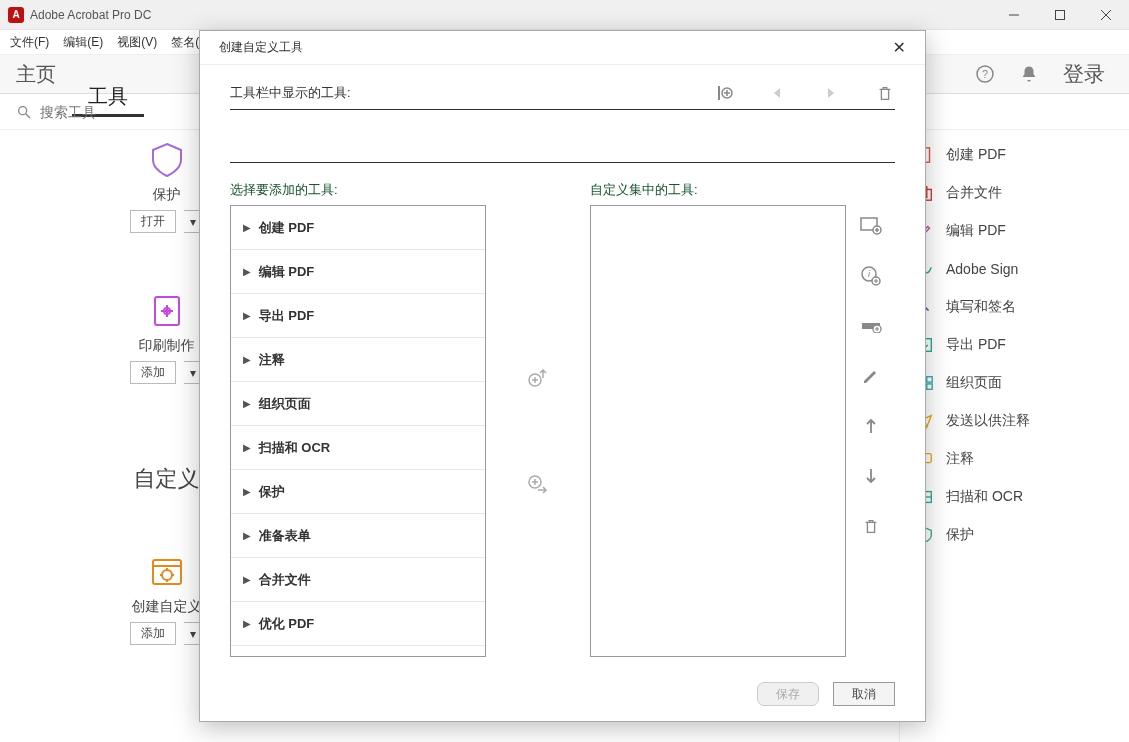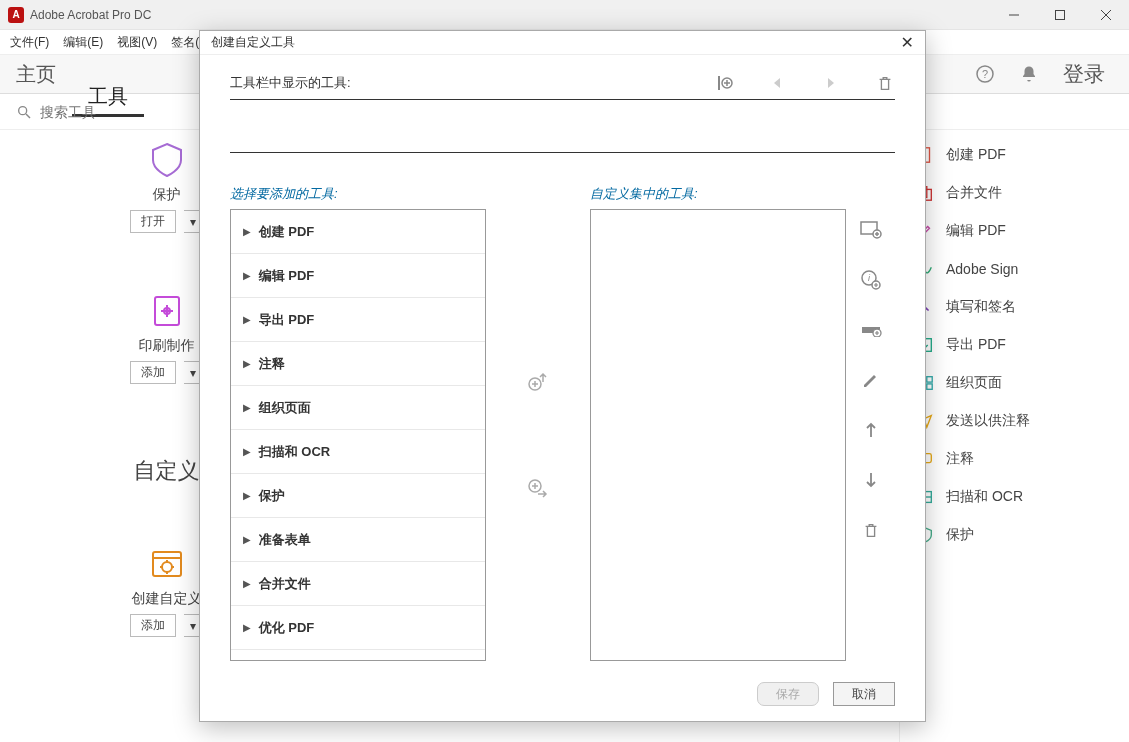--- a/index.html
+++ b/index.html
@@ -29,41 +29,41 @@
 
   .workspace { position: absolute; top: 130px; bottom: 0; left:0; right:0; background:#fff; display:flex; }
   .center-col { flex: 1; position:relative; }
   .center-items { position:absolute; left:130px; top:10px; display:flex; flex-direction:column; gap: 58px; align-items:center; }
   .tool-card { display:flex; flex-direction:column; align-items:center; gap:6px; }
   .tool-icon { width:40px; height:40px; }
   .tool-label { font-size:14px; color:#444; }
   .tool-actions { display:flex; gap: 8px; }
   .tool-actions .btn { border:1px solid #bbb; background:#fff; padding:2px 10px; font-size:12px; color:#444; }
   .tool-actions .btn.caret { padding:2px 6px; border-left:none; }
-  .section-title { font-size:22px; font-weight:500; color:#444; margin-top:14px; }
+  .section-title { font-size:22px; font-weight:500; color:#444; margin-top:22px; }
 
   .right-panel { width: 230px; border-left:1px solid #eee; background:#fff; padding-top:6px; }
   .rp-item { display:flex; align-items:center; gap: 12px; padding: 10px 16px; font-size:14px; color:#444; cursor:pointer; }
   .rp-icon { width:18px; height:18px; flex:0 0 18px; }
 
   
   .dialog { position:absolute; left:199px; top:30px; width:727px; height:692px; background:#fff; border:1px solid #aaa; box-shadow: 0 6px 24px rgba(0,0,0,.25); display:flex; flex-direction:column; z-index: 50; }
-  .dlg-title { height:24px; display:flex; align-items:center; padding:0 11px; font-size:12px; color:#333; border-bottom:1px solid #eee; }
+  .dlg-title { height:34px; display:flex; align-items:center; padding:0 19px; font-size:12px; color:#333; border-bottom:1px solid #eee; }
   .dlg-title .x { margin-left:auto; font-size:16px; cursor:pointer; color:#333; }
   .dlg-body { flex:1; padding: 18px 30px 0 30px; display:flex; flex-direction:column; overflow:hidden; }
 
   .toolbar-label-row { display:flex; align-items:center; }
   .toolbar-label-row .lbl { font-size:13px; color:#333; }
   .tb-icons { margin-left:auto; display:flex; align-items:center; gap: 34px; color:#888; }
   .tb-icons .ic { width:20px; height:20px; display:flex; align-items:center; justify-content:center; }
   .tb-icons .ic.disabled { color:#ccc; }
 
   .tb-well { margin-top: 6px; height: 54px; border-top:1px solid #333; border-bottom:1px solid #333; }
 
-  .cols-labels { display:flex; margin-top: 32px; font-size:13px; color:#0369a1;font-style:italic; }
+  .cols-labels { display:flex; margin-top: 18px; font-size:13px; color:#14532d; }
   .cols-labels .l1 { width: 256px; }
   .cols-labels .gap1 { width: 104px; }
   .cols-labels .l2 { }
 
   .cols { display:flex; margin-top:6px; height: 452px; }
   .lbox { width:256px; border:1px solid #999; display:flex; flex-direction:column; }
   .lbox .scroll { flex:1; overflow-y:auto; }
   .lbox .item { height:44px; display:flex; align-items:center; padding:0 12px; font-size:13px; border-bottom:1px solid #e8e8e8; cursor:pointer; }
   .lbox .item .tri { margin-right:8px; font-size:10px; color:#555; }
 

